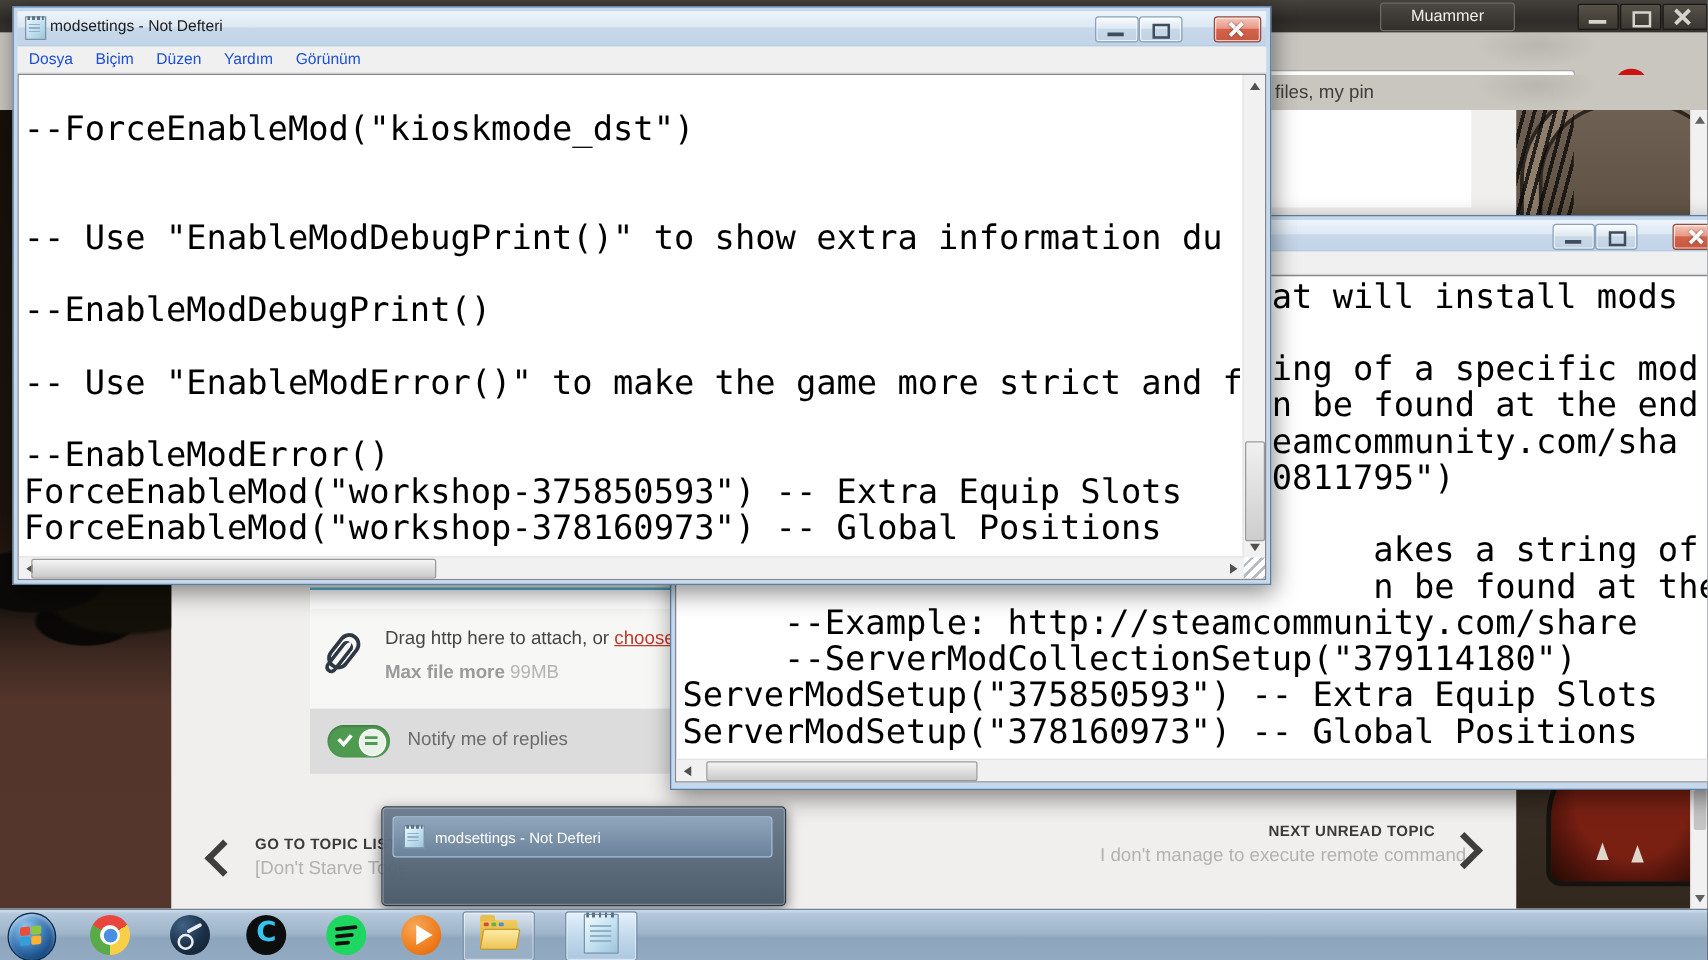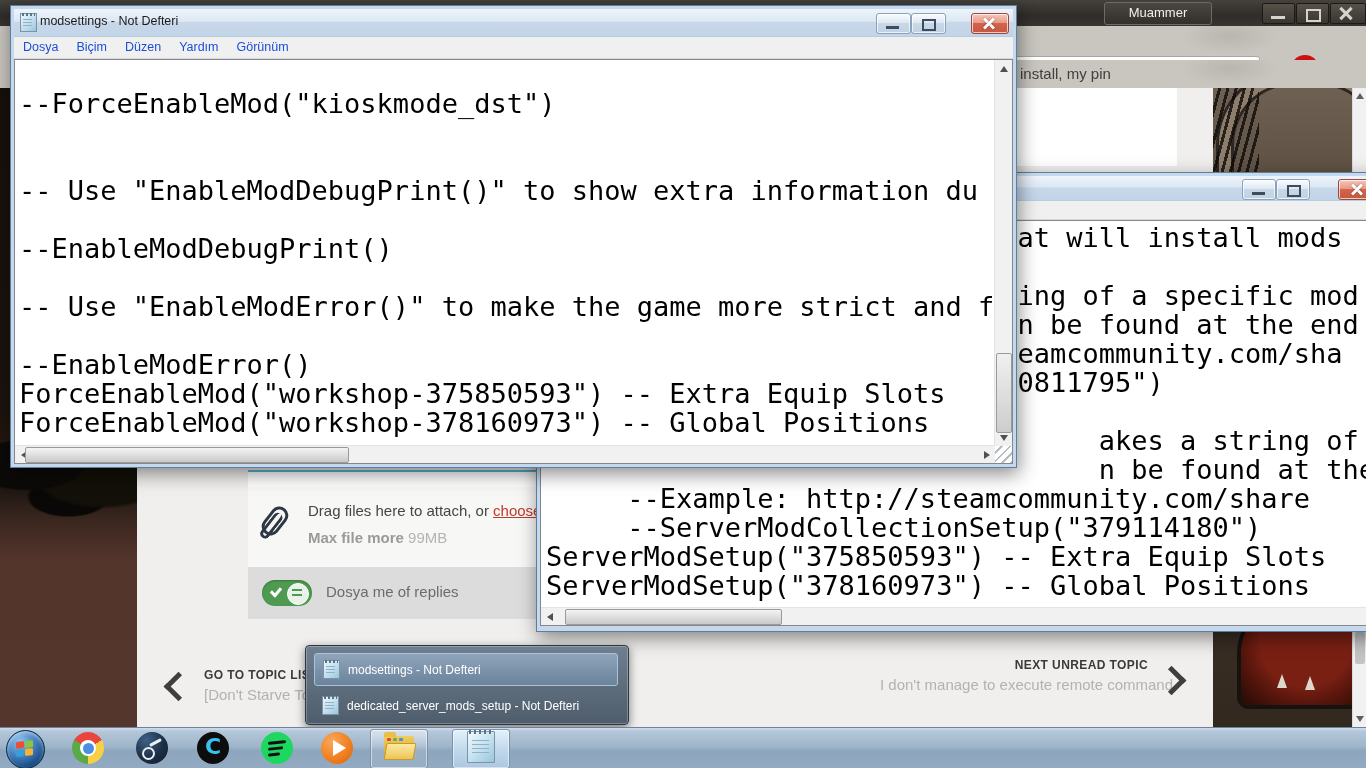--- a/index.html
+++ b/index.html
@@ -213,21 +213,21 @@
       <div class="abs star-ic"></div>
     </div>
     <div class="abs abp-badge">ABP</div>
     <div class="abs burger">
         <i></i>
         <i></i>
         <i></i>
       </div>
   </div>
   <div class="abs br-tabrow stone">
-    <span class="abs tab-frag">install, my pin</span>
+    <span class="abs tab-frag">files, my pin</span>
   </div>
 
   <div class="abs br-content">
     <div class="abs art-left"></div>
     <div class="abs post-white"></div>
     <div class="abs art-right">
       <div class="arch"></div>
       <div class="strokes"></div>
       <div class="fringe"></div>
       <div class="mouth"></div>
@@ -239,29 +239,29 @@
     </div>
     <div class="abs br-scroll">
       <div class="tri-up" style="position:absolute;left:3px;top:5px;"></div>
       <div class="abs br-thumb"></div>
       <div class="tri-down" style="position:absolute;left:3px;bottom:5px;"></div>
     </div>
 
     <div class="abs editor-edge"></div>
     <div class="abs attach-panel">
       <div class="clip"></div>
-      <div class="drag-line"><span>Drag files here to attach, or </span><a class="choose-link">choose</a></div>
+      <div class="drag-line"><span>Drag http here to attach, or </span><a class="choose-link">choose</a></div>
       <div class="max-line"><span>Max file more</span><span class="max-val"> 99MB</span></div>
     </div>
     <div class="abs notify-panel">
       <div class="toggle">
         <div class="tog-check"></div>
         <div class="tog-knob"></div>
       </div>
-      <div class="notify-label">Dosya me of replies</div>
+      <div class="notify-label">Notify me of replies</div>
     </div>
 
     <div class="abs nav-prev">
       <div class="chev chev-l" style="position:absolute;left:0;top:10px;"></div>
       <div style="position:absolute;left:36px;top:2px;">
         <div class="nav-title">GO TO TOPIC LISTI</div>
         <div class="nav-sub">[Don't Starve Toge</div>
       </div>
     </div>
     <div class="abs nav-next">
@@ -363,24 +363,20 @@
       </div>
       <div class="grip"></div>
     </div>
   </div>
 
   <div class="abs popup" style="z-index:30;">
     <div class="pop-row pop-row1">
       <div class="npicon"></div>
       <span class="pop-label">modsettings - Not Defteri</span>
     </div>
-    <div class="pop-row pop-row2">
-      <div class="npicon"></div>
-      <span class="pop-label">dedicated_server_mods_setup - Not Defteri</span>
-    </div>
   </div>
 
   <div class="abs taskbar" style="z-index:40;">
     <div class="abs orb">
       <div class="flag">
           <i></i>
           <i></i>
           <i></i>
           <i></i>
         </div>

